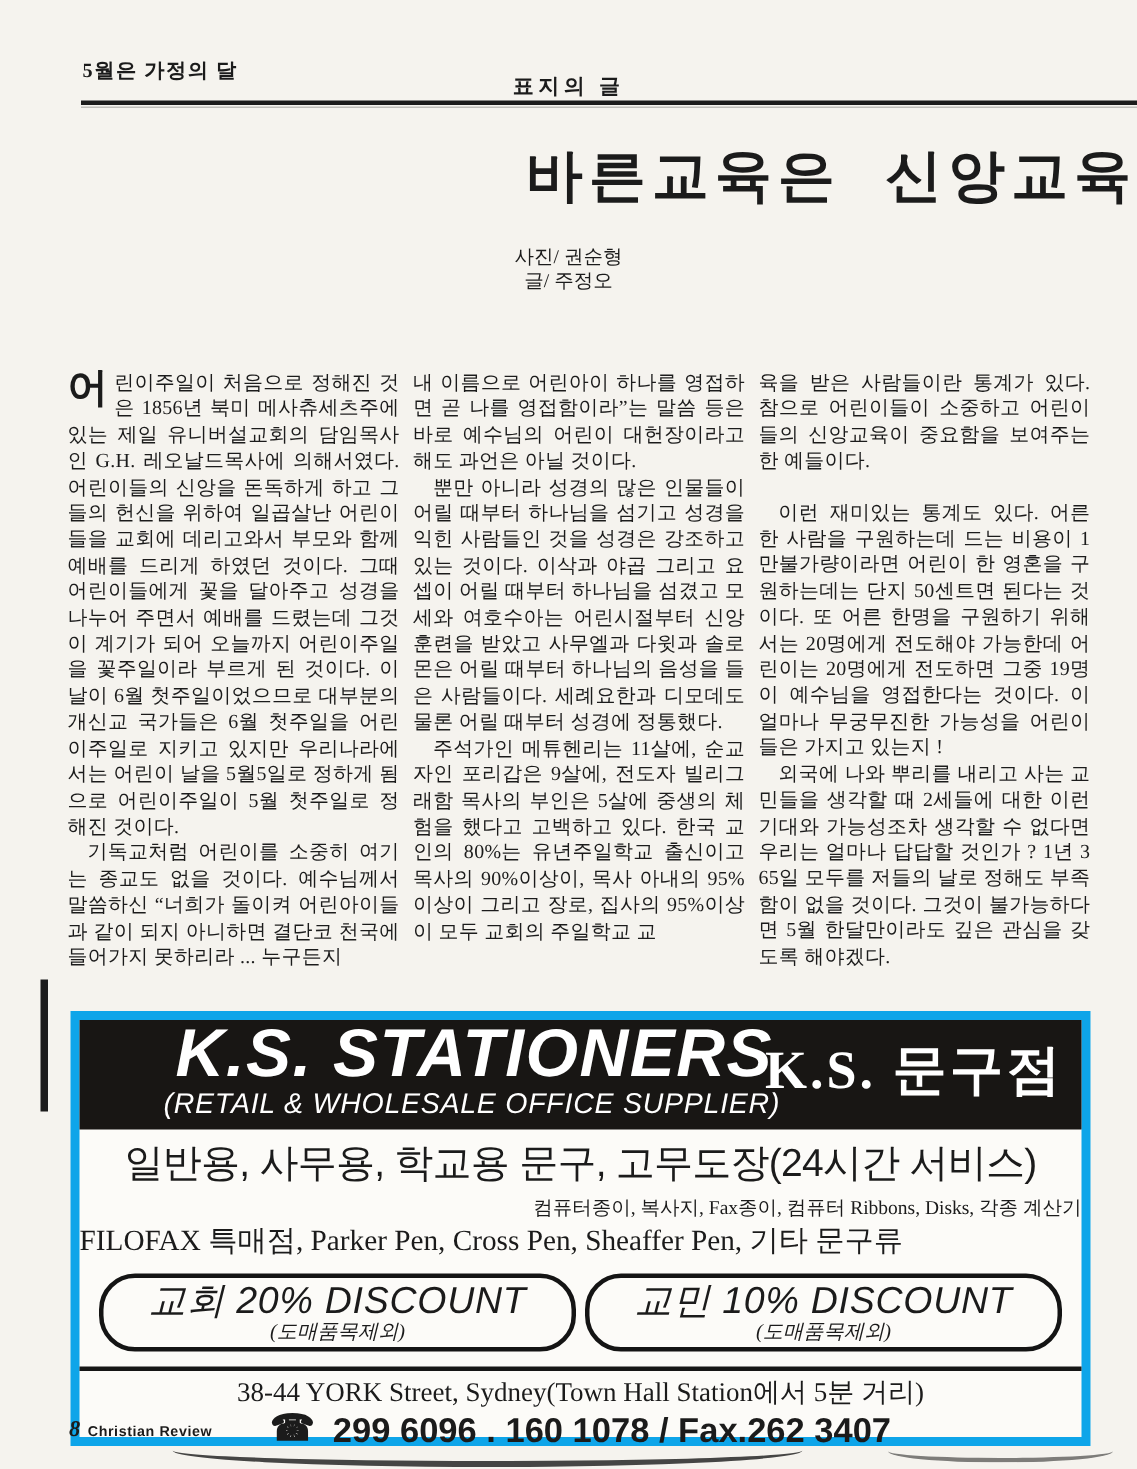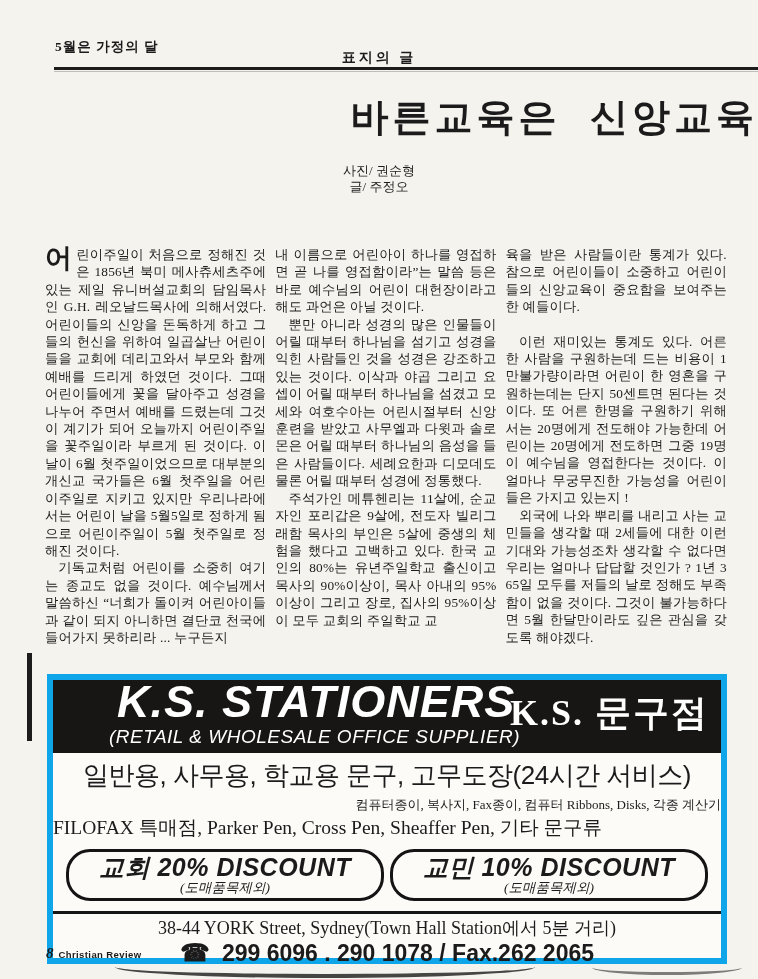--- a/index.html
+++ b/index.html
@@ -43,21 +43,21 @@
   .ad-brand-ko{position:absolute;right:12px;top:9px;font-size:36px;font-weight:bold;letter-spacing:2px;margin-left:16px;}
   .ad-subtitle{position:absolute;left:56px;top:46px;
     font-family:"Liberation Sans", sans-serif;font-style:italic;font-size:19px;letter-spacing:.5px;}
   .ad-line1{margin-top:6px;text-align:center;font-family:"Liberation Sans", sans-serif;
     font-size:26px;letter-spacing:-.5px;line-height:32px;}
   .ad-line2{margin-top:2px;text-align:right;font-size:13px;line-height:23px;}
   .ad-line3{text-align:left;font-size:19.5px;line-height:24px;}
   .badges{display:flex;justify-content:space-between;padding:0 13px;margin-top:9px;}
   .badge{width:318px;border:3px solid #141414;border-radius:24px;text-align:center;
     padding:2px 0 3px;box-sizing:border-box;background:#fcfbf8;}
-  .badge-label{font-family:"Liberation Sans", sans-serif;font-weight:bold;font-style:italic;
+  .badge-label{font-family:"Liberation Sans", sans-serif;font-weight:normal;font-style:italic;
     font-size:25px;line-height:26px;letter-spacing:.5px;}
   .badge-note{font-style:italic;font-size:13.5px;line-height:15px;}
   .ad-divider{margin-top:10px;border-top:3px solid #161616;}
   .ad-address{margin-top:4px;text-align:center;font-family:Liberation Serif, serif;
     font-size:18px;line-height:21px;}
   .ad-phone{text-align:center;font-family:"Liberation Sans", sans-serif;font-weight:bold;
     font-size:23px;line-height:28px;display:flex;justify-content:center;align-items:center;gap:12px;}
   .phone-glyph{font-size:24px;}
 
   
@@ -121,21 +121,21 @@
       </div>
       <div class="badge">
         <div class="badge-label">교민 10% DISCOUNT</div>
         <div class="badge-note">(도매품목제외)</div>
       </div>
     </div>
     <div class="ad-divider"></div>
     <div class="ad-address">38-44 YORK Street, Sydney(Town Hall Station에서 5분 거리)</div>
     <div class="ad-phone">
       <span class="phone-glyph">☎</span>
-      <span>299 6096 . 290 1078  /  Fax.262 2065</span>
+      <span>299 6096 . 160 1078  /  Fax.262 3407</span>
     </div>
   </div>
 
   <div class="folio">
     <span class="folio-num">8</span>
     <span class="folio-mag">Christian Review</span>
   </div>
 
   <div class="edge-mark"></div>
   <div class="arc-a"></div>

